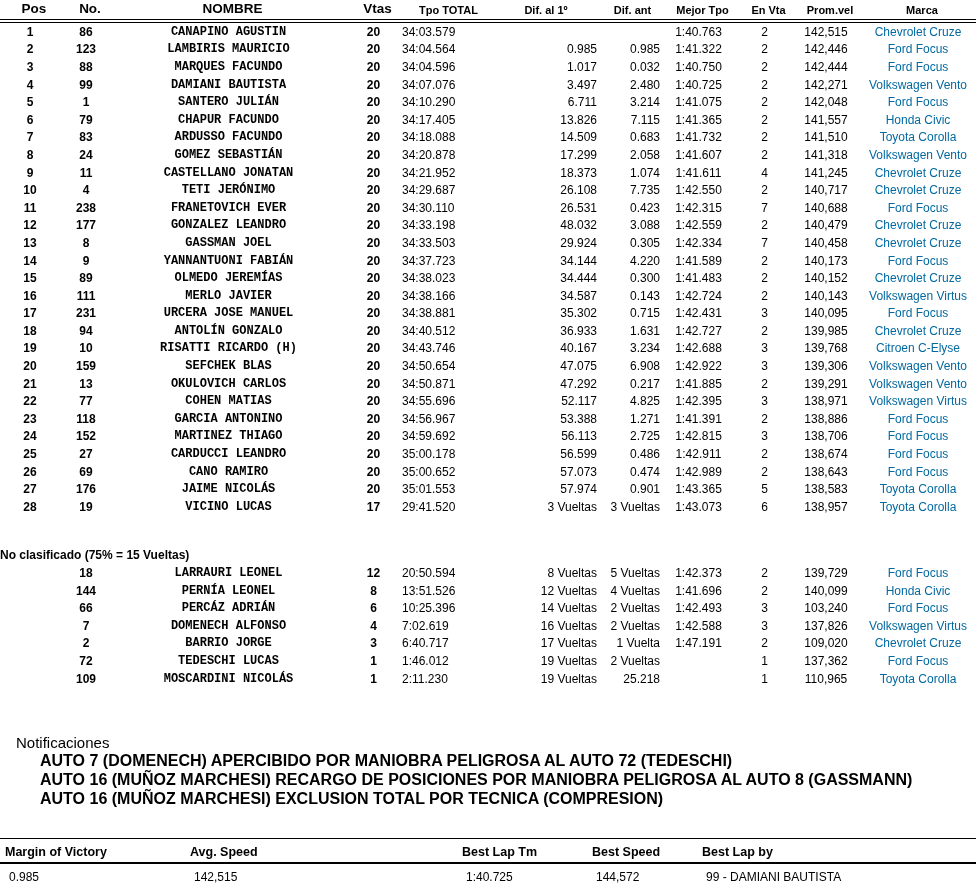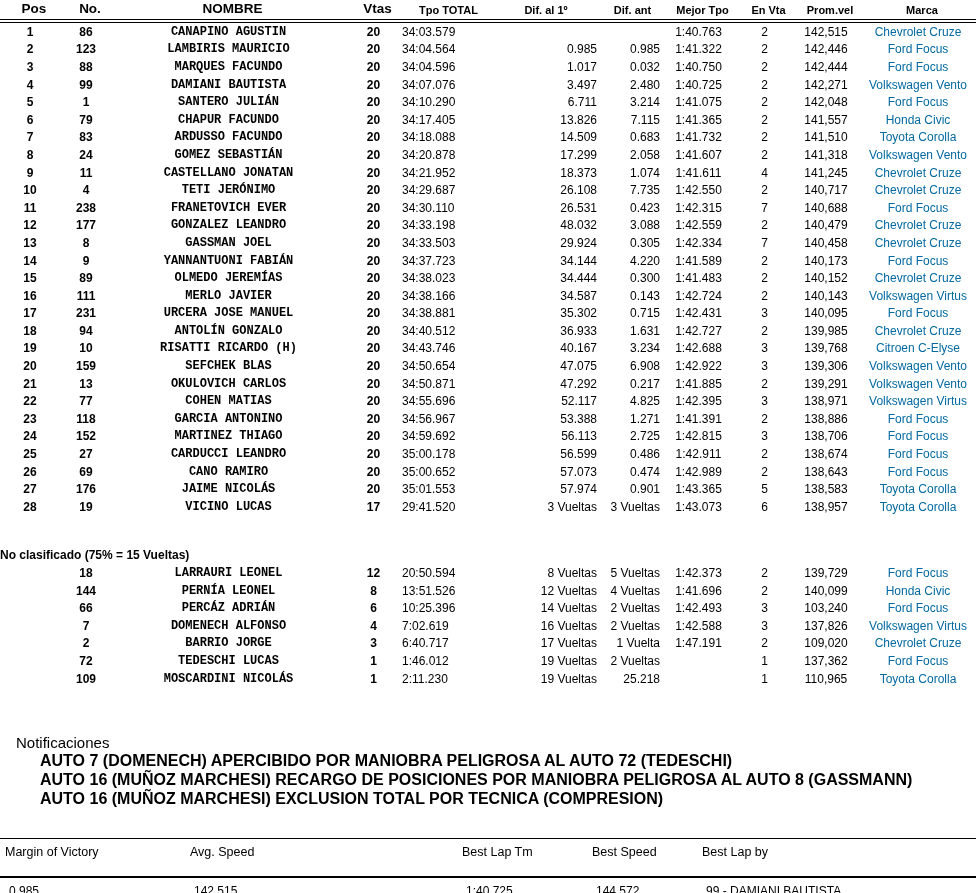--- a/index.html
+++ b/index.html
@@ -88,22 +88,22 @@
   }
   .summary-row {
     display: grid;
     grid-template-columns: 185px 272px 130px 110px 1fr;
   }
   .summary-labels {
     border-bottom: 2px solid #000;
   }
   .summary-label {
     font-size: 12.5px;
-    font-weight: normal;
-    padding: 6px 0 17px 5px;
+    font-weight: bold;
+    padding: 6px 0 3px 5px;
     white-space: nowrap;
   }
   .summary-value {
     font-size: 12px;
     font-weight: normal;
     padding: 6px 0 0 9px;
     white-space: nowrap;
   }
 </style>
 </head>

